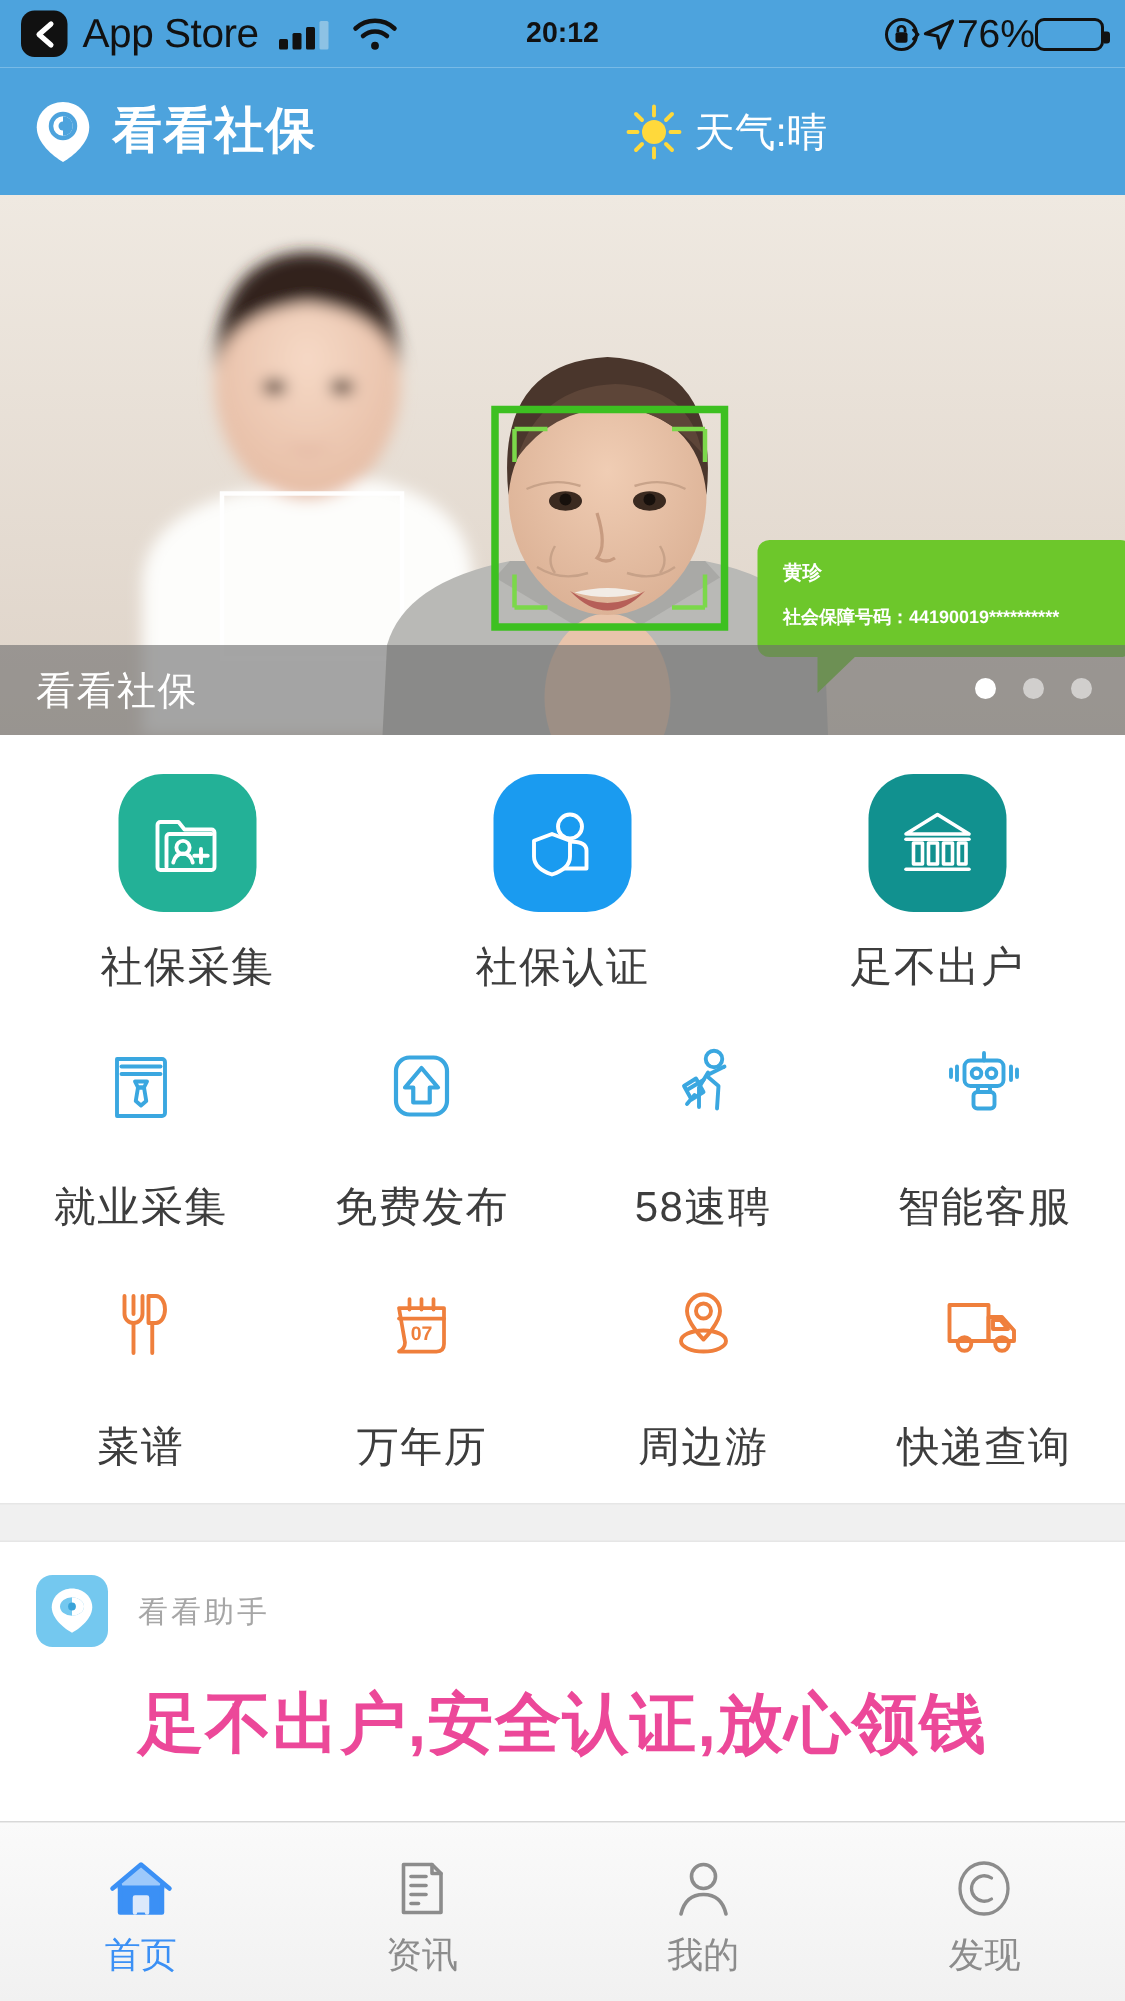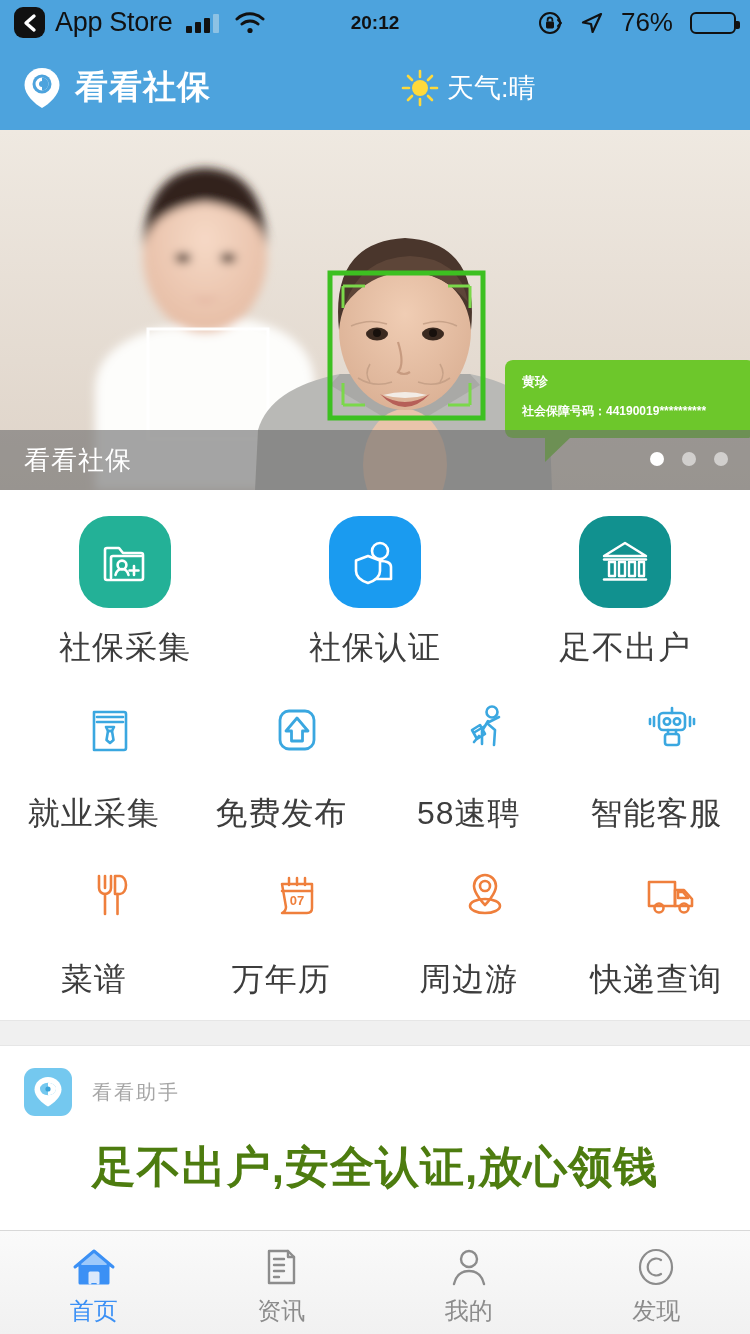--- a/index.html
+++ b/index.html
@@ -26,21 +26,21 @@
   .sb-signal i { width: 6px; background: #111; border-radius: 1px; display:block; }
   .sb-signal i:nth-child(1){ height: 7px; }
   .sb-signal i:nth-child(2){ height: 11px; }
   .sb-signal i:nth-child(3){ height: 15px; }
   .sb-signal i:nth-child(4){ height: 19px; background: #8dc2e4; }
   .sb-center {
     position: absolute; left: 0; right: 0; text-align: center;
     font-size: 19px; font-weight: bold; color:#111; pointer-events:none;
   }
   .sb-right {
-    margin-left: auto; display: flex; align-items: center; gap: 17px;
+    margin-left: auto; display: flex; align-items: center; gap: 0;
     position: relative; z-index: 2;
   }
   .sb-battery-pct { font-size: 26px; color:#111; }
   .sb-battery {
     width: 46px; height: 22px; border: 2px solid #111; border-radius: 6px;
     position: relative; padding: 2px;
   }
   .sb-battery::after {
     content:""; position:absolute; right:-6px; top: 7px;
     width: 4px; height: 8px; background: #111; border-radius: 0 2px 2px 0;
@@ -48,21 +48,21 @@
   .sb-battery-fill { height: 100%; width: 76%; background: #111; border-radius: 2px; }
 
   
   .app-header {
     height: 85px; background: #4da3dd;
     display: flex; align-items: center; padding: 0 22px; position: relative;
   }
   .brand { display: flex; align-items: center; gap: 13px; }
   .brand-title { color: #fff; font-size: 33px; font-weight: bold; letter-spacing: 1px; }
   .weather {
-    position: absolute; left: 400px; top: 50%; transform: translateY(-50%);
+    position: absolute; left: 416px; top: 50%; transform: translateY(-50%);
     display: flex; align-items: center; gap: 7px;
   }
   .weather-text { color:#fff; font-size: 27px; }
 
   
   .banner { position: relative; width: 750px; height: 360px; overflow: hidden; background:#d9cfc6;padding-left:18px; }
   .banner-photo { position:absolute; inset:0; }
   .banner-caption-bar {
     position: absolute; left:0; right:0; bottom:0; height: 60px;
     background: rgba(110,110,110,0.62);
@@ -77,43 +77,43 @@
   .grid-section { background:#fff; padding: 14px 0 8px; }
   .grid-row { display:flex; }
   .grid-cell {
     flex: 1; display:flex; flex-direction:column; align-items:center;
     padding: 12px 0 10px;
   }
   .cell-badge {
     width: 92px; height: 92px; border-radius: 30px;
     display:flex; align-items:center; justify-content:center;
   }
-  .cell-plain { width: 92px; height: 92px; display:flex; align-items:center; justify-content:flex-end; }
-  .cell-label { margin-top: 16px; font-size: 32px; color: #3d3d3d; letter-spacing:1px; }
+  .cell-plain { width: 92px; height: 92px; display:flex; align-items:center; justify-content:center; }
+  .cell-label { margin-top: 16px; font-size: 28px; color: #3d3d3d; letter-spacing:1px; }
   .row-line-1 .cell-label { margin-top: 18px; }
   .grid-row.r2 .grid-cell, .grid-row.r3 .grid-cell { padding-top: 4px; }
 
   .gap-strip { height: 26px; background: #f0f0f0; border-top:1px solid #e6e6e6; border-bottom:1px solid #e6e6e6;}
 
   
   .assistant { background:#fff; padding: 22px 24px 20px; }
   .assistant-head { display:flex; align-items:center; gap: 20px; }
   .assistant-logo {
     width: 48px; height: 48px; border-radius: 11px; background:#74c8ef;
     display:flex; align-items:center; justify-content:center;
   }
   .assistant-name { font-size: 20px; color:#a6a6a6; letter-spacing: 2px;}
   .assistant-slogan {
     margin-top: 22px; text-align:center; font-size: 44px; font-weight: bold;
-    color:#4d7c0f; letter-spacing: 1px;
+    color:#ec4899; letter-spacing: 1px;
   }
 
   
   .tabbar {
-    position:absolute; left:0; bottom:0; width: 750px; height: 104px;
+    position:absolute; left:0; bottom:0; width: 750px; height: 120px;
     background: linear-gradient(to bottom, #fafafa 0%, #f1f1f1 100%);
     border-top: 1px solid #d8d8d8;
     display:flex;
     justify-content:center;
   }
   .tab {
     flex:1; display:flex; flex-direction:column; align-items:center; justify-content:center;
     gap: 6px; padding-top: 6px;
   }
   .tab-label { font-size: 24px; color:#8c8c8c; }

